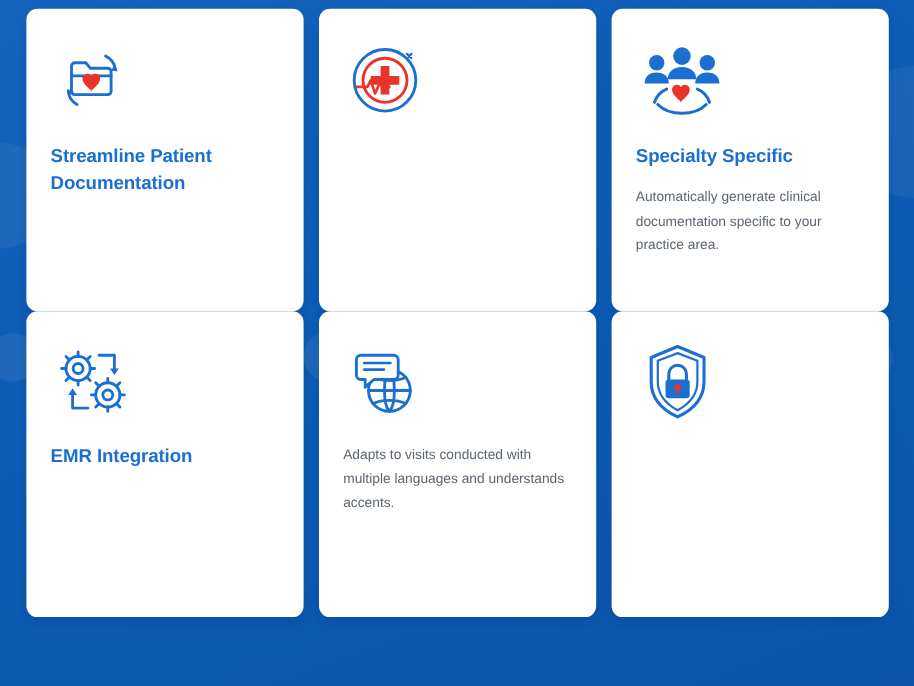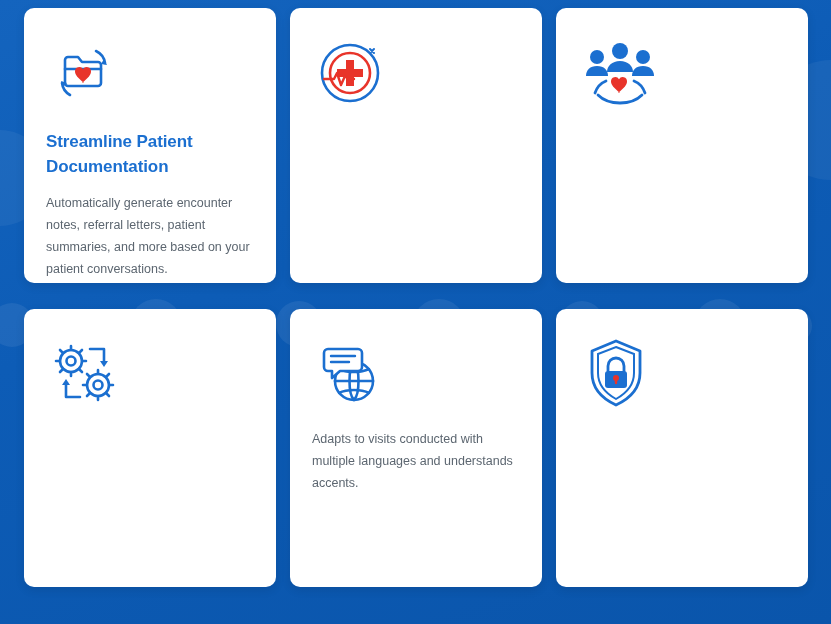--- a/index.html
+++ b/index.html
@@ -41,21 +41,21 @@
     background: rgba(255,255,255,0.05);
     pointer-events: none;
   }
   .grid {
     position: absolute;
     left: 24px;
     top: 8px;
     width: 784px;
     display: flex;
     flex-wrap: wrap;
-    gap: 26px 14px;
+    gap: 0 14px;
   }
   .card {
     width: 252px;
     box-sizing: border-box;
     background: #ffffff;
     border-radius: 10px;
     padding: 22px 22px 20px 22px;
     box-shadow: 0 3px 10px rgba(0,0,0,0.10);
   }
   .card.row1 { height: 275px; }
@@ -115,21 +115,20 @@
             <path d="M19 34 h36"></path>
             <path d="M50 16 a16 16 0 0 1 9 12"></path>
             <path d="M24 60 a16 16 0 0 1 -8 -12"></path>
           </g>
           <path d="M58 24 l3 6 l-6 -1 z" fill="#1b6fd0"></path>
           <path d="M17 52 l-2 -6 l6 2 z" fill="#1b6fd0"></path>
           <path d="M38 48 c-6 -5 -9 -8 -9 -11.5 a4.3 4.3 0 0 1 8 -2.3 a4.3 4.3 0 0 1 8 2.3 c0 3.5 -3 6.5 -9 11.5 z" fill="#e8342a"></path>
         </svg>
       </div>
       <h3 class="card-title">Streamline Patient Documentation</h3>
-      <p class="card-desc">Automatically generate encounter notes, referral letters, patient summaries, and more based on your patient conversations.</p>
     </div>
 
     <div class="card row1">
       <div class="card-icon">
         <svg width="76" height="76" viewBox="0 0 76 76" aria-hidden="true">
           <circle cx="38" cy="38" r="28" fill="none" stroke="#1b6fd0" stroke-width="2.6"></circle>
           <circle cx="38" cy="38" r="20" fill="none" stroke="#e8342a" stroke-width="2.6"></circle>
           <path d="M34 25 h8 v9 h9 v8 h-9 v9 h-8 v-9 h-9 v-8 h9 z" fill="#e8342a"></path>
           <path d="M12 44 h10 l3 -6 l4 12 l4 -9 l3 3 h6" fill="none" stroke="#e8342a" stroke-width="2.4" stroke-linecap="round" stroke-linejoin="round"></path>
           <path d="M58 14 l4 4 M62 14 l-4 4" stroke="#1b6fd0" stroke-width="2" stroke-linecap="round"></path>
@@ -149,39 +148,42 @@
             <path d="M65 31 c-7 0 -11 4 -11 10 h22 c0 -6 -4 -10 -11 -10 z"></path>
           </g>
           <path d="M42 66 c-6 -5 -9 -8 -9 -11.5 a4.3 4.3 0 0 1 8 -2.3 a4.3 4.3 0 0 1 8 2.3 c0 3.5 -3 6.5 -9 11.5 z" fill="#e8342a" transform="translate(0,-8)"></path>
           <g fill="none" stroke="#1b6fd0" stroke-width="2.8" stroke-linecap="round">
             <path d="M28 46 c-5 2 -9 6 -11 12"></path>
             <path d="M56 46 c5 2 9 6 11 12"></path>
             <path d="M20 60 c5 5 12 8 22 8 s17 -3 22 -8"></path>
           </g>
         </svg>
       </div>
+      <h3 class="card-title">Specialty Specific</h3>
+      <p class="card-desc">Automatically generate clinical documentation specific to your practice area.</p>
     </div>
 
     <div class="card row2">
       <div class="card-icon">
         <svg width="80" height="80" viewBox="0 0 80 80" aria-hidden="true">
           <g fill="none" stroke="#1b6fd0" stroke-width="2.6" stroke-linecap="round" stroke-linejoin="round">
             <circle cx="25" cy="28" r="11"></circle>
             <circle cx="25" cy="28" r="4.5"></circle>
             <path d="M25 13 v4 M25 39 v4 M10 28 h4 M36 28 h4 M14 17 l3 3 M33 36 l3 3 M36 17 l-3 3 M17 36 l-3 3"></path>
             <circle cx="52" cy="52" r="11"></circle>
             <circle cx="52" cy="52" r="4.5"></circle>
             <path d="M52 37 v4 M52 63 v4 M37 52 h4 M63 52 h4 M41 41 l3 3 M60 60 l3 3 M63 41 l-3 3 M44 60 l-3 3"></path>
             <path d="M44 16 h14 v14"></path>
             <path d="M34 64 H20 V50"></path>
           </g>
           <path d="M58 34 l-4 -6 h8 z" fill="#1b6fd0"></path>
           <path d="M20 46 l4 6 h-8 z" fill="#1b6fd0"></path>
         </svg>
       </div>
+      <h3 class="card-title">EMR Integration</h3>
     </div>
 
     <div class="card row2">
       <div class="card-icon">
         <svg width="80" height="76" viewBox="0 0 80 76" aria-hidden="true">
           <g fill="none" stroke="#1b6fd0" stroke-width="2.6" stroke-linecap="round" stroke-linejoin="round">
             <circle cx="42" cy="46" r="19"></circle>
             <path d="M23 46 h38"></path>
             <path d="M42 27 c6 6 6 32 0 38 c-6 -6 -6 -32 0 -38 z"></path>
             <path d="M27 34 c8 4 22 4 30 0"></path>

